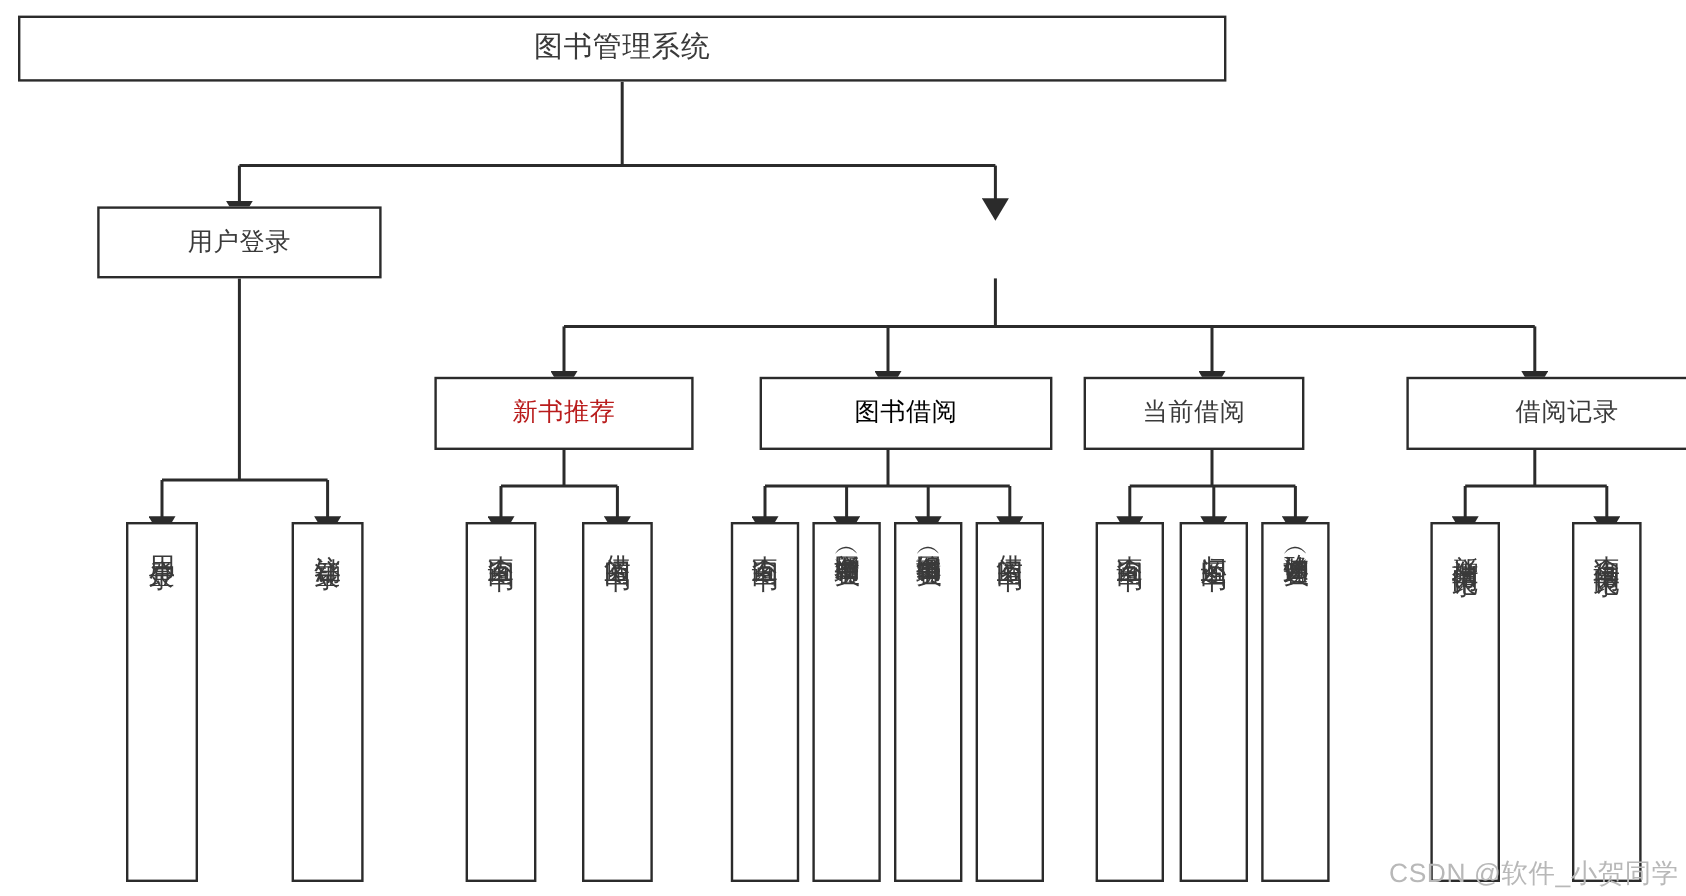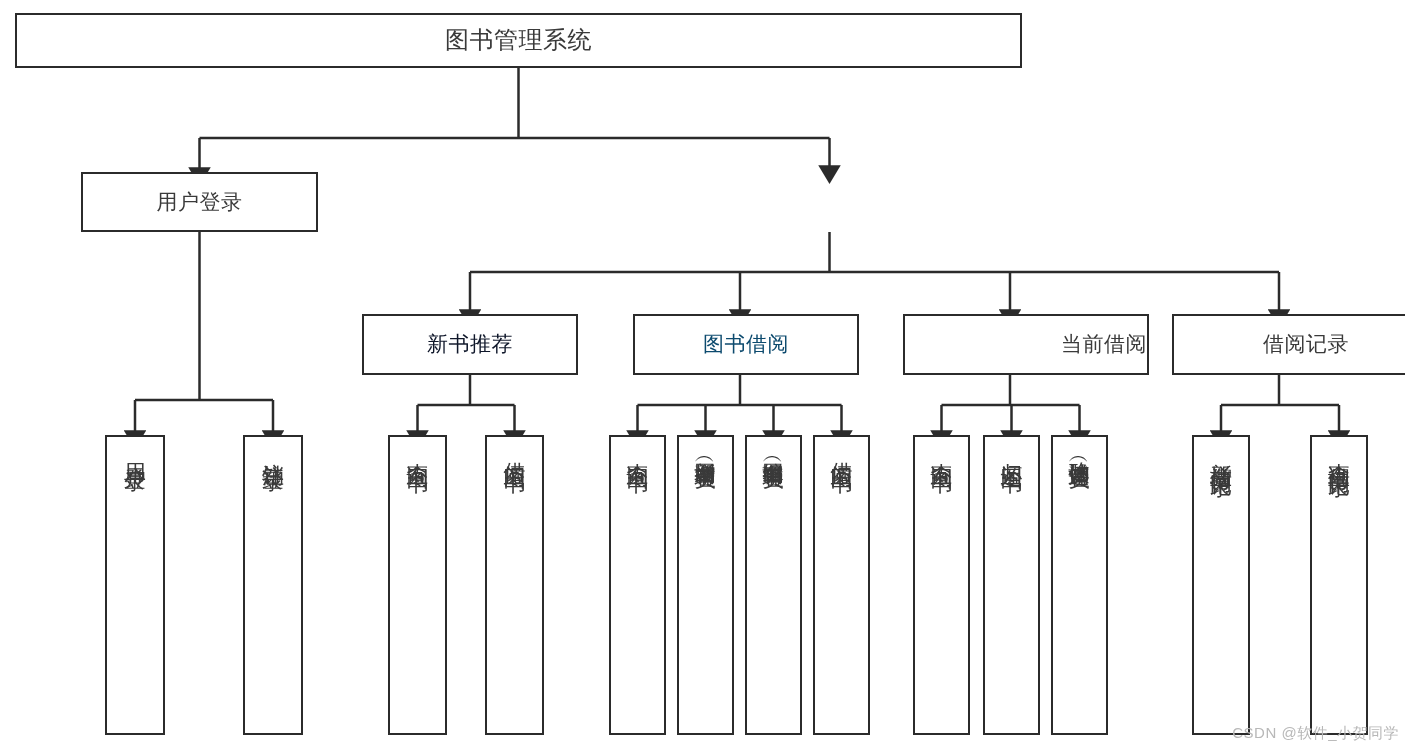--- a/index.html
+++ b/index.html
@@ -61,21 +61,21 @@
     line-height: 1;
   }
   .node.vert.tight .lbl {
     letter-spacing: 1px;
     font-size: 21px;
   }
   #watermark {
     position: absolute;
     right: 6px;
     bottom: 4px;
-    font-size: 15px;
+    font-size: 22px;
     color: #b8b8b8;
     letter-spacing: 0.5px;
     white-space: nowrap;
   }
 </style>
 </head>
 <body>
 
 <div id="canvas">
   <svg id="wires" viewBox="0 0 1405 747" width="1405" height="747" xmlns="http://www.w3.org/2000/svg">
@@ -122,27 +122,27 @@
   </svg>
 
   <div class="node root" style="left: 15px; top: 13px; width: 1007px; height: 55px; border-color: rgb(43, 43, 43); background: rgb(255, 255, 255); color: rgb(58, 58, 58);">
     <span class="lbl">图书管理系统</span>
   </div>
 
   <div class="node horiz" style="left: 81px; top: 172px; width: 237px; height: 60px; border-color: rgb(43, 43, 43); background: rgb(255, 255, 255); color: rgb(58, 58, 58);">
     <span class="lbl">用户登录</span>
   </div>
 
-  <div class="node horiz" style="left: 362px; top: 314px; width: 216px; height: 61px; border-color: rgb(43, 43, 43); background: rgb(255, 255, 255); color: #0f172a;">
+  <div class="node horiz" style="left: 362px; top: 314px; width: 216px; height: 61px; border-color: rgb(43, 43, 43); background: rgb(255, 255, 255); color: #b91c1c;">
     <span class="lbl">新书推荐</span>
   </div>
-  <div class="node horiz" style="left: 633px; top: 314px; width: 226px; height: 61px; border-color: rgb(43, 43, 43); background: rgb(255, 255, 255); color: #0c4a6e;">
+  <div class="node horiz" style="left: 633px; top: 314px; width: 244px; height: 61px; border-color: rgb(43, 43, 43); background: rgb(255, 255, 255); color: #000000;">
     <span class="lbl">图书借阅</span>
   </div>
-  <div class="node horiz" style="left: 903px; top: 314px; width: 246px; height: 61px; border-color: rgb(43, 43, 43); background: rgb(255, 255, 255); color: rgb(58, 58, 58); justify-content: flex-end;">
+  <div class="node horiz" style="left: 903px; top: 314px; width: 184px; height: 61px; border-color: rgb(43, 43, 43); background: rgb(255, 255, 255); color: rgb(58, 58, 58);">
     <span class="lbl">当前借阅</span>
   </div>
   <div class="node horiz" style="left: 1172px; top: 314px; width: 252px; height: 61px; border-color: rgb(43, 43, 43); background: rgb(255, 255, 255); color: rgb(58, 58, 58); padding-left: 16px;">
     <span class="lbl">借阅记录</span>
   </div>
 
   <div class="node vert" style="left: 105px; top: 435px; width: 60px; height: 300px; border-color: rgb(43, 43, 43); background: rgb(255, 255, 255); color: rgb(58, 58, 58);">
     <span class="lbl">用户登录</span>
   </div>
   <div class="node vert" style="left: 243px; top: 435px; width: 60px; height: 300px; border-color: rgb(43, 43, 43); background: rgb(255, 255, 255); color: rgb(58, 58, 58);">

